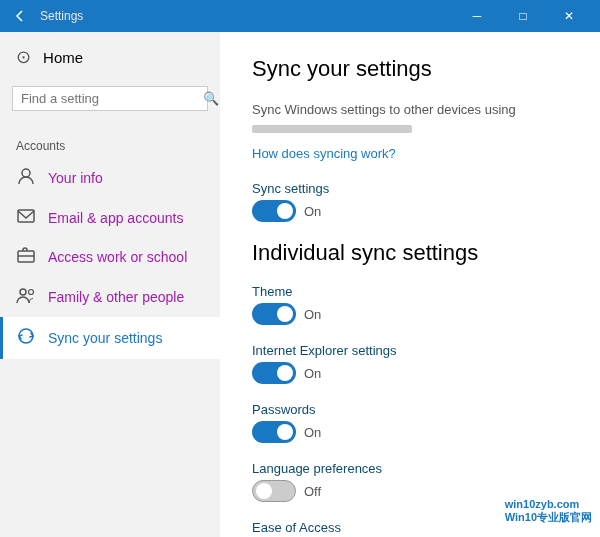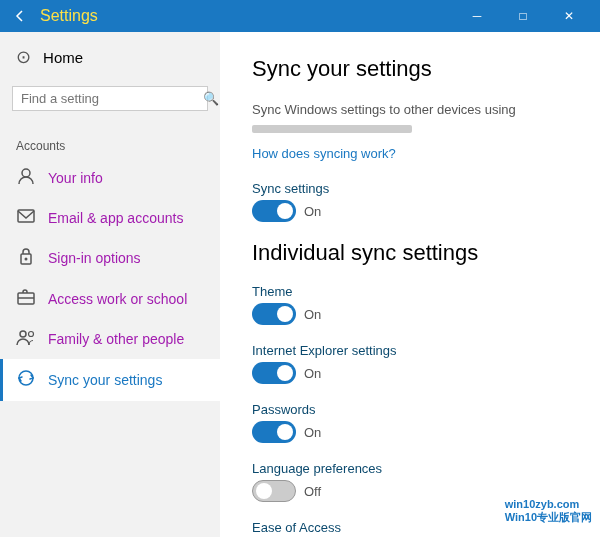--- a/index.html
+++ b/index.html
@@ -28,22 +28,22 @@
       font-size: 16px;
       cursor: pointer;
       margin-right: 8px;
       width: 24px;
       height: 24px;
       display: flex;
       align-items: center;
       justify-content: center;
     }
     .title-bar-title {
-      color: #fde047;
-      font-size: 16px;
+      color: #e5e5e5;
+      font-size: 12px;
       flex: 1;
     }
     .title-bar-controls {
       display: flex;
       gap: 0;
     }
     .title-bar-btn {
       color: white;
       width: 46px;
       height: 32px;
@@ -260,30 +260,20 @@
     <div class="sidebar-item">
       <span class="sidebar-item-icon">
         <svg width="18" height="14" viewBox="0 0 18 14" fill="none">
           <rect x="1" y="1" width="16" height="12" rx="1" stroke="#555" stroke-width="1.5"></rect>
           <path d="M1 2l8 7 8-7" stroke="#555" stroke-width="1.5"></path>
         </svg>
       </span>
       <span class="sidebar-item-label">Email &amp; app accounts</span>
     </div>
 
-    <div class="sidebar-item">
-      <span class="sidebar-item-icon">
-        <svg width="16" height="18" viewBox="0 0 16 18" fill="none">
-          <rect x="3" y="7" width="10" height="10" rx="1" stroke="#555" stroke-width="1.5"></rect>
-          <path d="M5 7V5a3 3 0 016 0v2" stroke="#555" stroke-width="1.5"></path>
-          <circle cx="8" cy="12" r="1.5" fill="#555"></circle>
-        </svg>
-      </span>
-      <span class="sidebar-item-label">Sign-in options</span>
-    </div>
 
     <div class="sidebar-item">
       <span class="sidebar-item-icon">
         <svg width="18" height="16" viewBox="0 0 18 16" fill="none">
           <rect x="1" y="4" width="16" height="11" rx="1" stroke="#555" stroke-width="1.5"></rect>
           <path d="M6 4V3a2 2 0 014 0v1" stroke="#555" stroke-width="1.5"></path>
           <line x1="1" y1="9" x2="17" y2="9" stroke="#555" stroke-width="1.5"></line>
         </svg>
       </span>
       <span class="sidebar-item-label">Access work or school</span>

